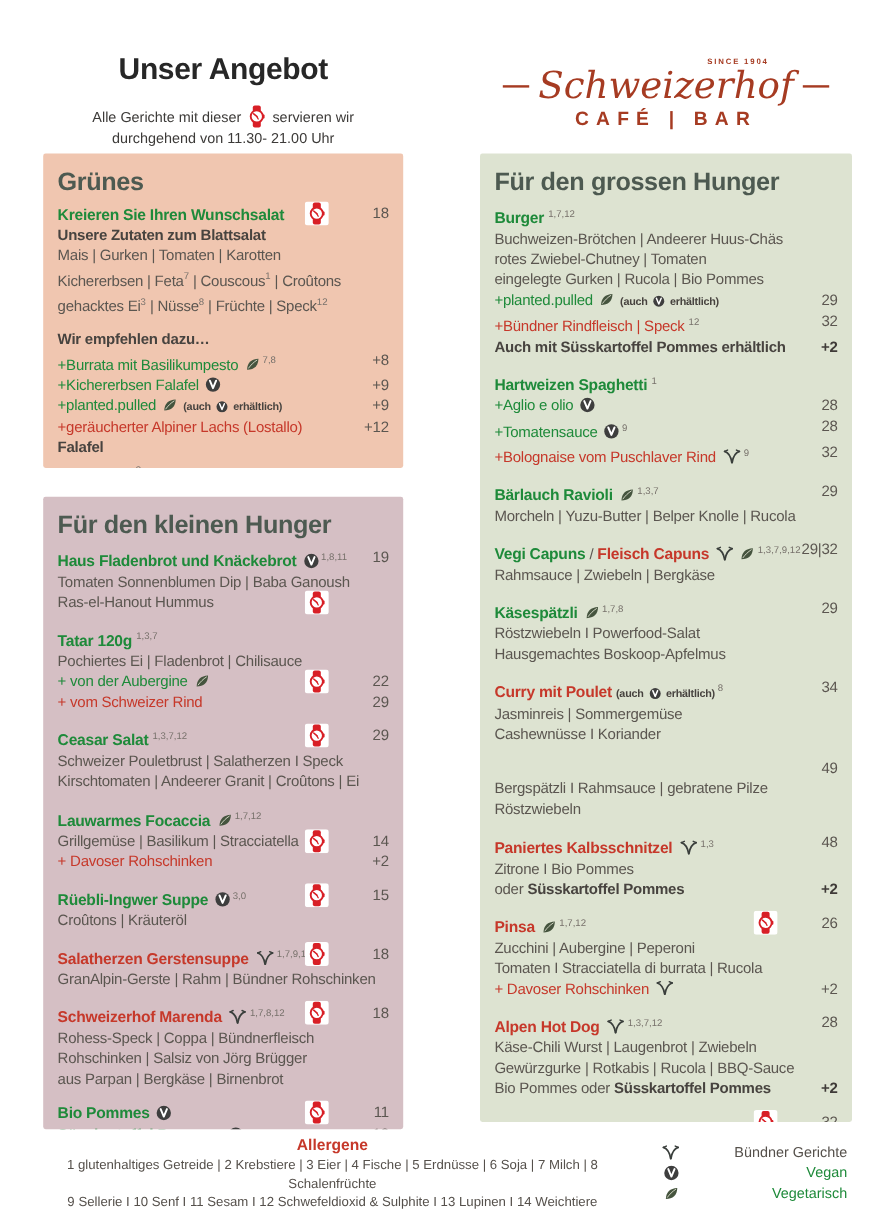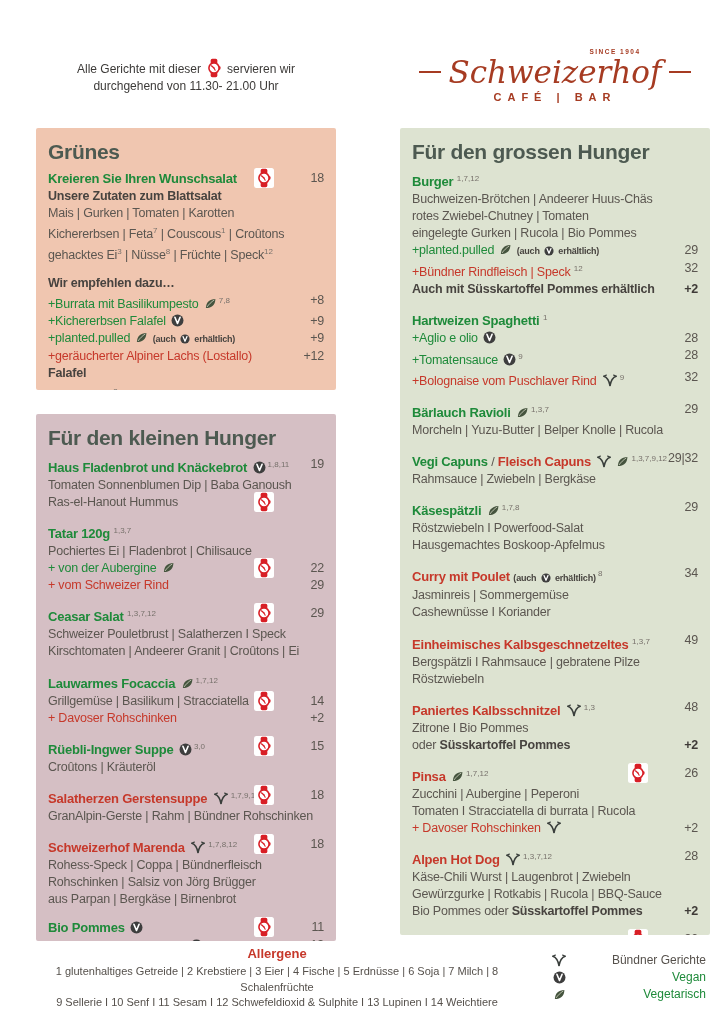--- a/index.html
+++ b/index.html
@@ -11,21 +11,21 @@
   .hdr{position:absolute;left:36px;top:44px;width:300px;text-align:center;}
   .hdr-title{font-size:25px;font-weight:bold;color:#272727;letter-spacing:-0.3px;}
   .hdr-sub{margin-top:14px;font-size:12px;color:#3c3a38;line-height:17px;}
   .hdr-sub .ic{vertical-align:-5px;margin:0 3px;}
   
   .logo{position:absolute;left:400px;top:48px;width:310px;text-align:center;color:#a63b22;}
   .logo-since{font-size:6.5px;font-weight:bold;letter-spacing:1.5px;margin-left:120px;}
   .logo-name{font-family:cursive, "DejaVu Serif", serif;font-style:italic;font-weight:normal;
     font-size:31px;line-height:34px;display:flex;align-items:center;justify-content:center;gap:8px;}
   .logo-name .flourish{display:inline-block;width:22px;height:2px;background:#a63b22;}
-  .logo-sub{font-size:11px;font-weight:bold;letter-spacing:6px;margin-top:2px;}
+  .logo-sub{font-size:16px;font-weight:bold;letter-spacing:6px;margin-top:2px;}
   
   .box{position:absolute;box-sizing:border-box;padding:10px 12px;border-radius:2px;overflow:hidden;}
   .box1{left:36px;top:128px;width:300px;height:262px;}
   .box2{left:36px;top:414px;width:300px;height:527px;}
   .box3{left:400px;top:128px;width:310px;height:807px;}
   .box h2{margin:2px 0 6px 0;font-size:21px;color:#4d5a51;letter-spacing:-0.3px;}
   .item{margin-bottom:11px;}
   .item:last-child{margin-bottom:0;}
   .row{position:relative;font-size:12.5px;line-height:17px;min-height:17px;white-space:nowrap;letter-spacing:-0.2px;}
   .ct{display:inline;}
@@ -50,20 +50,21 @@
   .legend-row{display:flex;align-items:flex-end;height:17px;}
   .legend-row .lic{width:22px;text-align:center;line-height:0;}
   .legend-row .llabel{flex:1;text-align:right;font-size:12px;}
   .legend-dark{color:#55504b;}
   .legend-green{color:#1e8a3a;}
 </style>
 </head>
 <body>
 
 <div class="hdr">
+  <div class="hdr-title">Unser Angebot</div>
   <div class="hdr-sub">
     <span>Alle Gerichte mit dieser</span><span class="ic js-watch"><svg width="20" height="20" viewBox="0 0 24 24">
           <rect x="0" y="0" width="24" height="24" rx="3" fill="#ffffff"></rect>
           <rect x="8" y="1" width="8" height="22" rx="2" fill="#d81f26"></rect>
           <rect x="17.2" y="10" width="2.6" height="4" rx="1" fill="#d81f26"></rect>
           <circle cx="12" cy="12" r="6.1" fill="#ffffff" stroke="#d81f26" stroke-width="1.9"></circle>
           <line x1="12" y1="12" x2="8.9" y2="9.4" stroke="#d81f26" stroke-width="1.6" stroke-linecap="round"></line>
           <line x1="12" y1="12" x2="13.4" y2="14.6" stroke="#d81f26" stroke-width="1.3" stroke-linecap="round"></line>
         </svg></span><span>servieren wir</span><br>
     <span>durchgehend von 11.30- 21.00 Uhr</span>
@@ -314,21 +315,21 @@
       </div>
       <div class="item">
         <div class="row"><span class="ct"><span class="rb">Curry mit Poulet </span><span class="note">(auch </span><span class="ic ic-s"><svg width="13" height="13" viewBox="0 0 24 24">
                 <circle cx="12" cy="12" r="11" fill="#3e3e3e"></circle>
                 <path d="M7.2,6 L12,17.5 L16.8,6" stroke="#ffffff" stroke-width="3" fill="none" stroke-linecap="round" stroke-linejoin="round"></path>
               </svg></span><span class="note"> erhältlich) </span><span class="sup">8</span></span><span class="price">34</span></div>
         <div class="row"><span class="ct"><span class="n">Jasminreis | Sommergemüse</span></span></div>
         <div class="row"><span class="ct"><span class="n">Cashewnüsse I Koriander</span></span></div>
       </div>
       <div class="item">
-        <div class="row"><span class="ct"><span class="rb">Einheimisches Kalbsgeschnetzeltes </span><span class="sup">1,3,7</span></span><span class="price">49</span></div>
+        <div class="row"><span class="price">49</span></div>
         <div class="row"><span class="ct"><span class="n">Bergspätzli I Rahmsauce | gebratene Pilze</span></span></div>
         <div class="row"><span class="ct"><span class="n">Röstzwiebeln</span></span></div>
       </div>
       <div class="item">
         <div class="row"><span class="ct"><span class="rb">Paniertes Kalbsschnitzel </span><span class="ic"><svg width="16" height="13" viewBox="0 0 26 20">
                 <path d="M3,3 C9,5 11.5,10 12.8,18" stroke="#3a3f3c" stroke-width="2.4" fill="none" stroke-linecap="round"></path>
                 <path d="M23,3 C17,5 14.5,10 13.2,18" stroke="#3a3f3c" stroke-width="2.4" fill="none" stroke-linecap="round"></path>
                 <path d="M3,3 L7,1.2" stroke="#3a3f3c" stroke-width="2" stroke-linecap="round"></path>
                 <path d="M23,3 L19,1.2" stroke="#3a3f3c" stroke-width="2" stroke-linecap="round"></path>
               </svg></span><span class="sup">1,3</span></span><span class="price">48</span></div>

